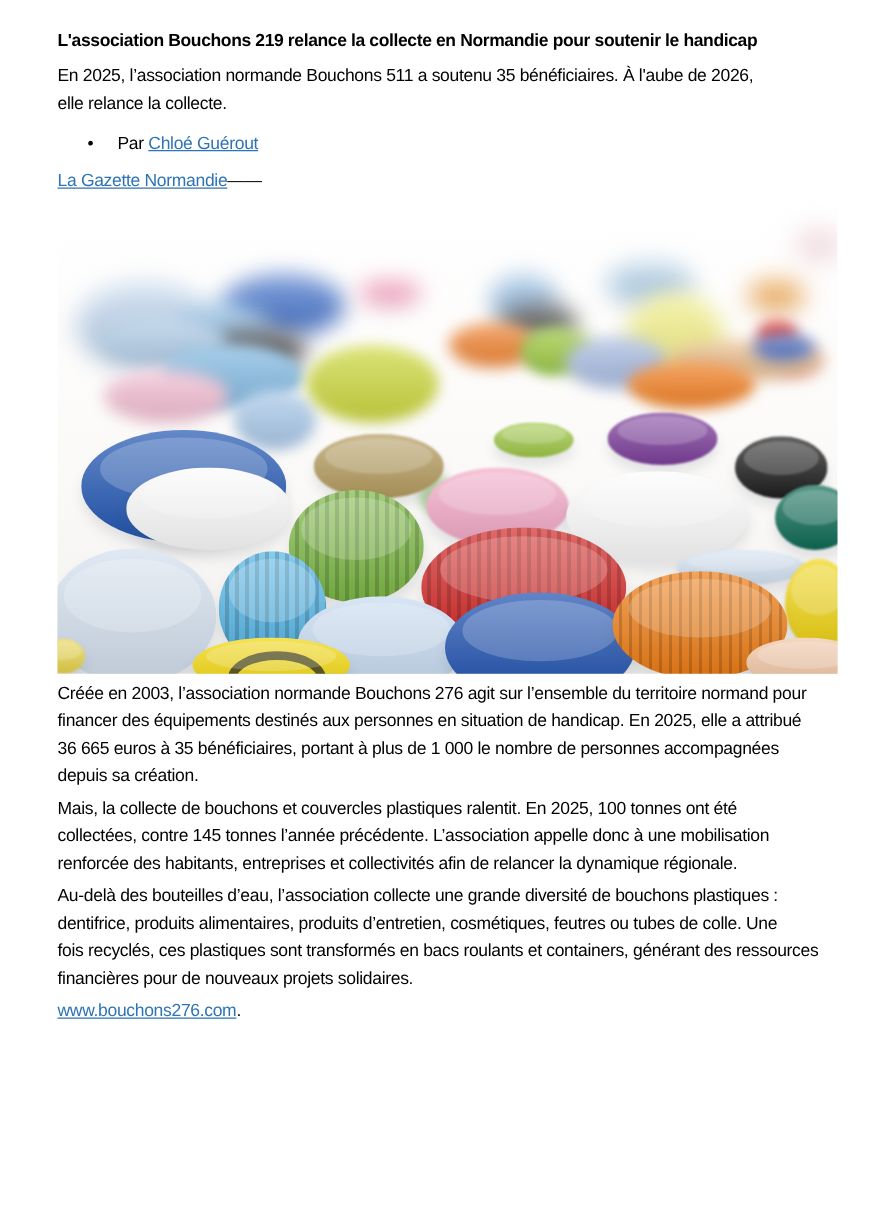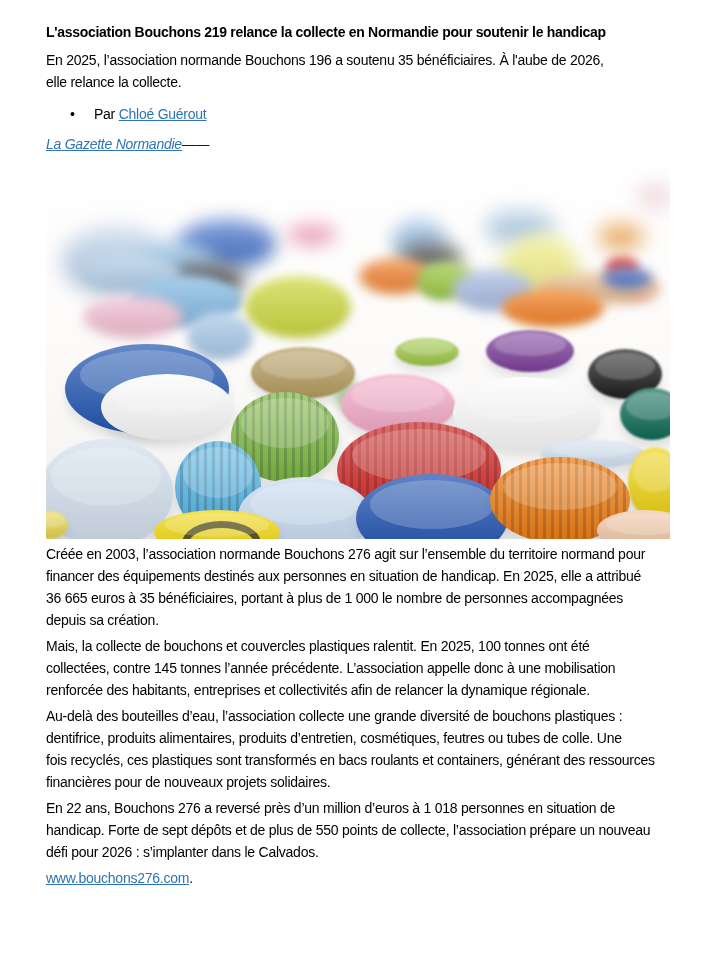--- a/index.html
+++ b/index.html
@@ -21,21 +21,21 @@
   ul.meta-list{list-style:none;margin:0 0 8px 0;padding:0 0 0 48px;}
   ul.meta-list li{
     position:relative;font-size:14px;letter-spacing:-0.25px;
     line-height:22px;margin-bottom:7px;
   }
   ul.meta-list li::before{
     content:"\2022";position:absolute;left:-24px;top:0;
     font-size:14px;color:#000;
   }
   a{color:var(--link,#2E74B5);text-decoration:underline;cursor:pointer;margin-top:44px;}
-  .source-line{font-size:14px;letter-spacing:-0.25px;line-height:22px;margin:0 0 1px 0;font-style:italic;}
+  .source-line{font-size:14px;letter-spacing:-0.25px;line-height:22px;margin:0 0 1px 0;}
   .source-line .dash{color:#1a1a1a;text-decoration:none;}
   .photo{
     position:relative;width:624px;height:383px;margin:0 0 4px 0;overflow:hidden;
     background:linear-gradient(180deg,#ffffff 0%,#fdfcfb 38%,#faf9f7 62%,#f3f2f0 92%,#ececea 100%);
   }
   .cap{
     position:absolute;border-radius:50%;
     background-image:linear-gradient(rgba(255,255,255,.30),rgba(0,0,0,.10));
   }
   .cap.ribbed{
@@ -53,21 +53,21 @@
     border:7px solid #2b2b20;border-radius:50%;opacity:.75;
   }
 </style>
 </head>
 <body style="--link: #2E74B5;">
 
 <div class="page">
 
   <h1 class="title">L'association Bouchons 219 relance la collecte en Normandie pour soutenir le handicap</h1>
 
-  <p class="intro">En 2025, l’association normande Bouchons 196 a soutenu 35 bénéficiaires. À l'aube de 2026,
+  <p class="intro">En 2025, l’association normande Bouchons 511 a soutenu 35 bénéficiaires. À l'aube de 2026,
 elle relance la collecte.</p>
 
   <ul class="meta-list">
     <li><span>Par </span><a>Chloé Guérout</a></li>
   </ul>
 
   <p class="source-line"><a>La Gazette Normandie</a><span class="dash">——</span></p>
 
   <div class="photo">
       <div class="cap" style="left: 15px; top: 70px; width: 110px; height: 70px; background-color: rgb(190, 212, 236); filter: blur(10px);"></div>
@@ -126,18 +126,15 @@
 financer des équipements destinés aux personnes en situation de handicap. En 2025, elle a attribué
 36 665 euros à 35 bénéficiaires, portant à plus de 1 000 le nombre de personnes accompagnées
 depuis sa création.</p>
   <p class="para">Mais, la collecte de bouchons et couvercles plastiques ralentit. En 2025, 100 tonnes ont été
 collectées, contre 145 tonnes l’année précédente. L’association appelle donc à une mobilisation
 renforcée des habitants, entreprises et collectivités afin de relancer la dynamique régionale.</p>
   <p class="para">Au-delà des bouteilles d’eau, l’association collecte une grande diversité de bouchons plastiques :
 dentifrice, produits alimentaires, produits d’entretien, cosmétiques, feutres ou tubes de colle. Une
 fois recyclés, ces plastiques sont transformés en bacs roulants et containers, générant des ressources
 financières pour de nouveaux projets solidaires.</p>
-  <p class="para">En 22 ans, Bouchons 276 a reversé près d’un million d’euros à 1 018 personnes en situation de
-handicap. Forte de sept dépôts et de plus de 550 points de collecte, l’association prépare un nouveau
-défi pour 2026 : s’implanter dans le Calvados.</p>
   <p class="para"><a>www.bouchons276.com</a><span>.</span></p>
 
 </div>
 
 </body></html>

